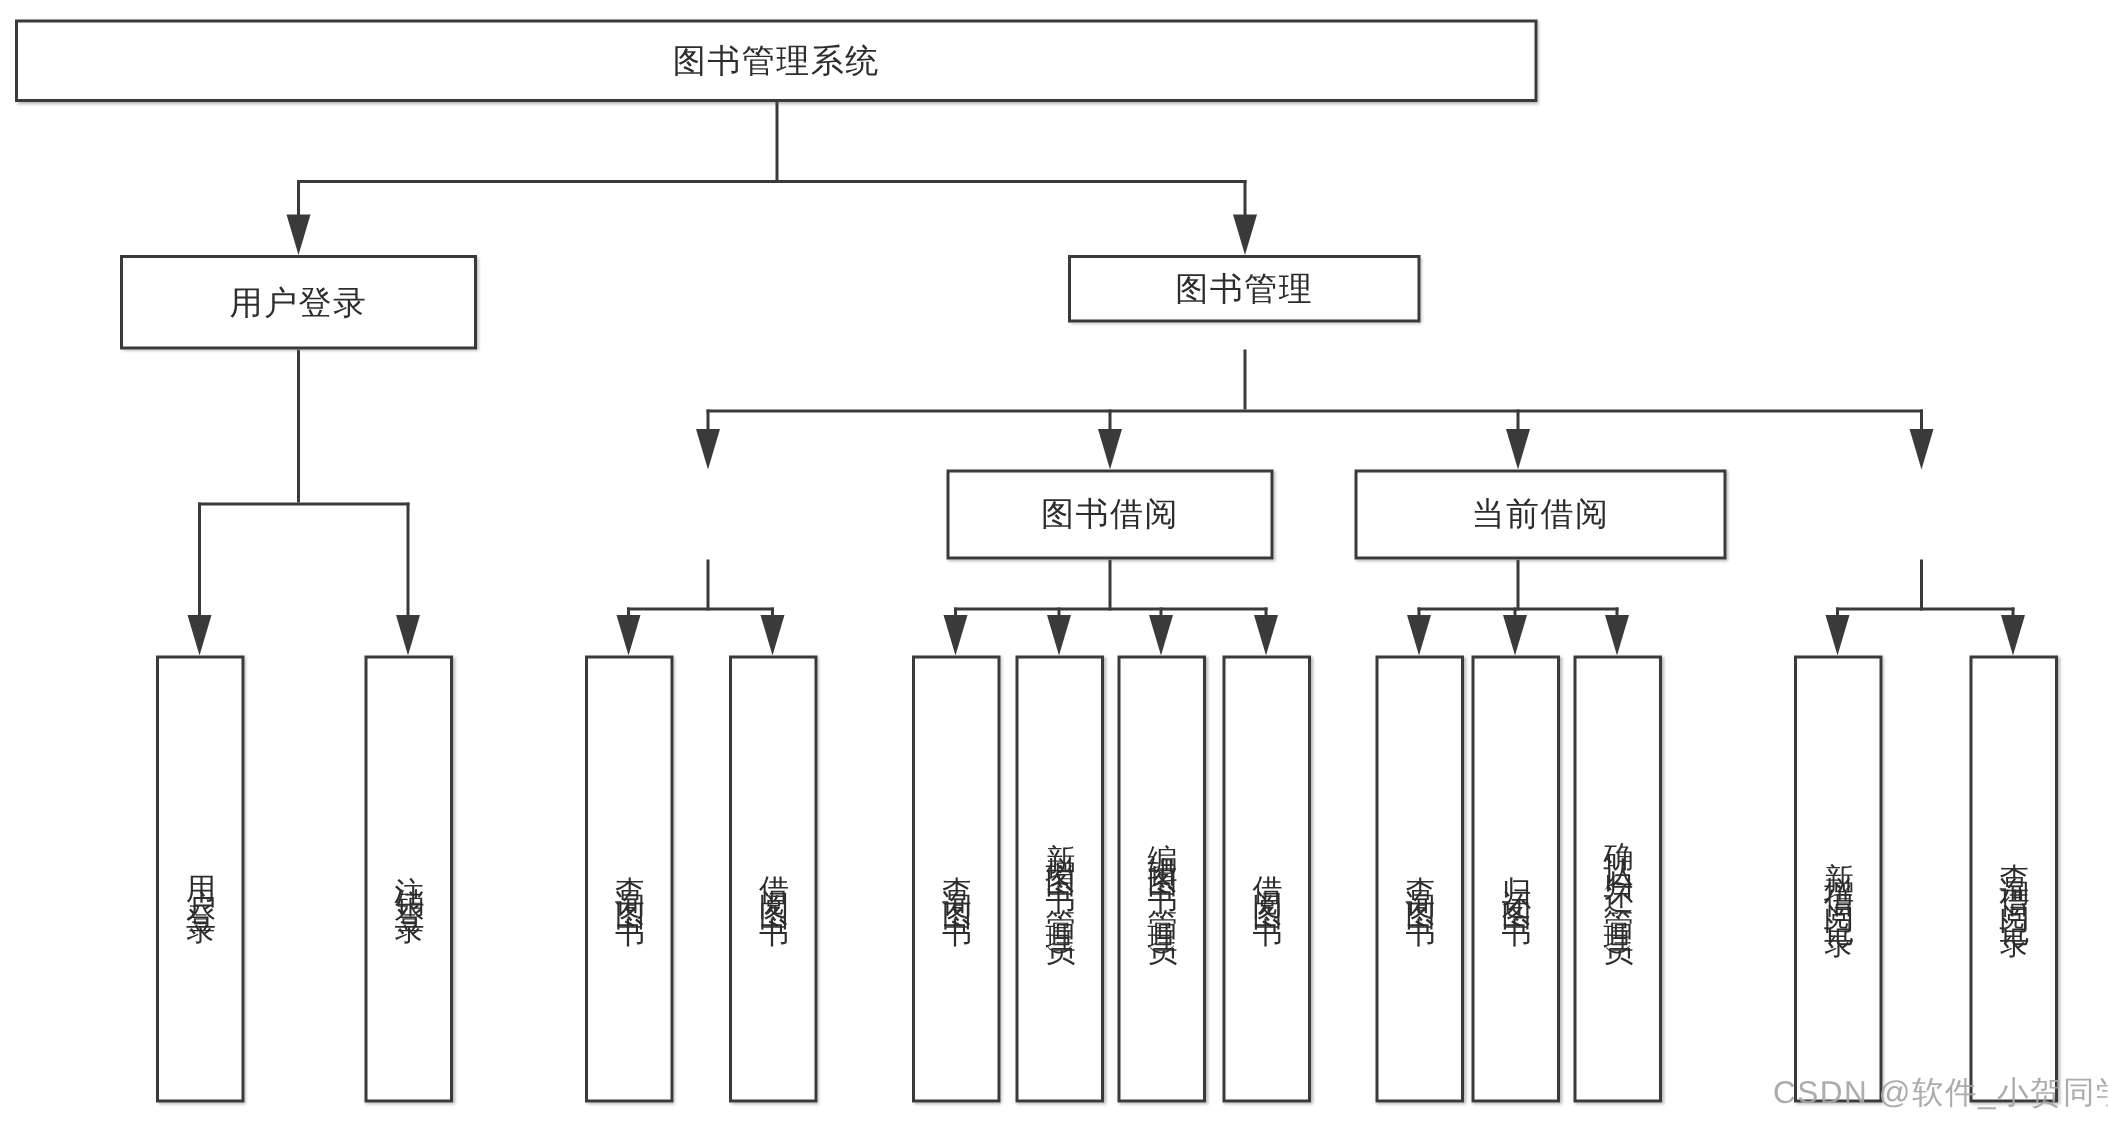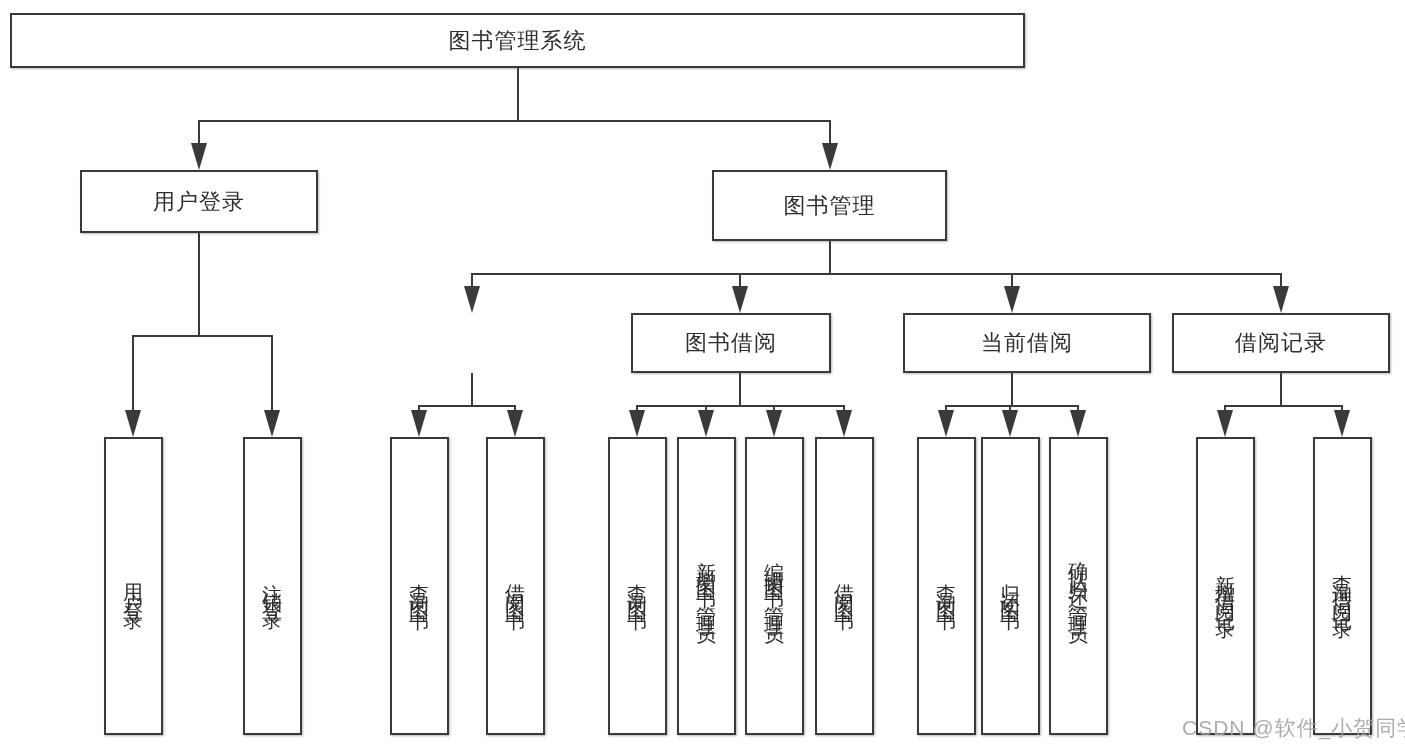--- a/index.html
+++ b/index.html
@@ -43,21 +43,21 @@
   <div class="vl" style="left:517px;top:68px;height:54px"></div>
   <div class="hl" style="left:198px;top:120px;width:633px"></div>
   <div class="vl" style="left:198px;top:120px;height:26px"></div>
   <div class="arr" style="left:191px;top:143px"></div>
   <div class="vl" style="left:829px;top:120px;height:26px"></div>
   <div class="arr" style="left:822px;top:143px"></div>
 
   <div class="node hbox" style="left:80px;top:170px;width:238px;height:63px">
     <span>用户登录</span>
   </div>
-  <div class="node hbox" style="left:712px;top:170px;width:235px;height:71px">
+  <div class="node hbox" style="left:712px;top:170px;width:235px;height:45px">
     <span>图书管理</span>
   </div>
 
   <div class="vl" style="left:198px;top:233px;height:102px"></div>
   <div class="hl" style="left:132px;top:335px;width:141px"></div>
   <div class="vl" style="left:132px;top:335px;height:78px"></div>
   <div class="arr" style="left:125px;top:410px"></div>
   <div class="vl" style="left:271px;top:335px;height:78px"></div>
   <div class="arr" style="left:264px;top:410px"></div>
 
@@ -65,28 +65,25 @@
   <div class="hl" style="left:471px;top:273px;width:811px"></div>
   <div class="vl" style="left:471px;top:273px;height:16px"></div>
   <div class="arr" style="left:464px;top:286px"></div>
   <div class="vl" style="left:739px;top:273px;height:16px"></div>
   <div class="arr" style="left:732px;top:286px"></div>
   <div class="vl" style="left:1011px;top:273px;height:16px"></div>
   <div class="arr" style="left:1004px;top:286px"></div>
   <div class="vl" style="left:1280px;top:273px;height:16px"></div>
   <div class="arr" style="left:1273px;top:286px"></div>
 
-  <div class="node hbox" style="left:631px;top:313px;width:200px;height:60px">
+  <div class="node hbox" style="left:631px;top:313px;width:218px;height:60px">
     <span>图书借阅</span>
   </div>
   <div class="node hbox" style="left:903px;top:313px;width:248px;height:60px">
     <span>当前借阅</span>
-  </div>
-  <div class="node hbox" style="left:1172px;top:313px;width:218px;height:60px">
-    <span>借阅记录</span>
   </div>
 
   <div class="vl" style="left:471px;top:373px;height:34px"></div>
   <div class="hl" style="left:418px;top:405px;width:98px"></div>
   <div class="vl" style="left:418px;top:405px;height:10px"></div>
   <div class="arr" style="left:411px;top:410px"></div>
   <div class="vl" style="left:514px;top:405px;height:10px"></div>
   <div class="arr" style="left:507px;top:410px"></div>
 
   <div class="vl" style="left:739px;top:373px;height:34px"></div>

